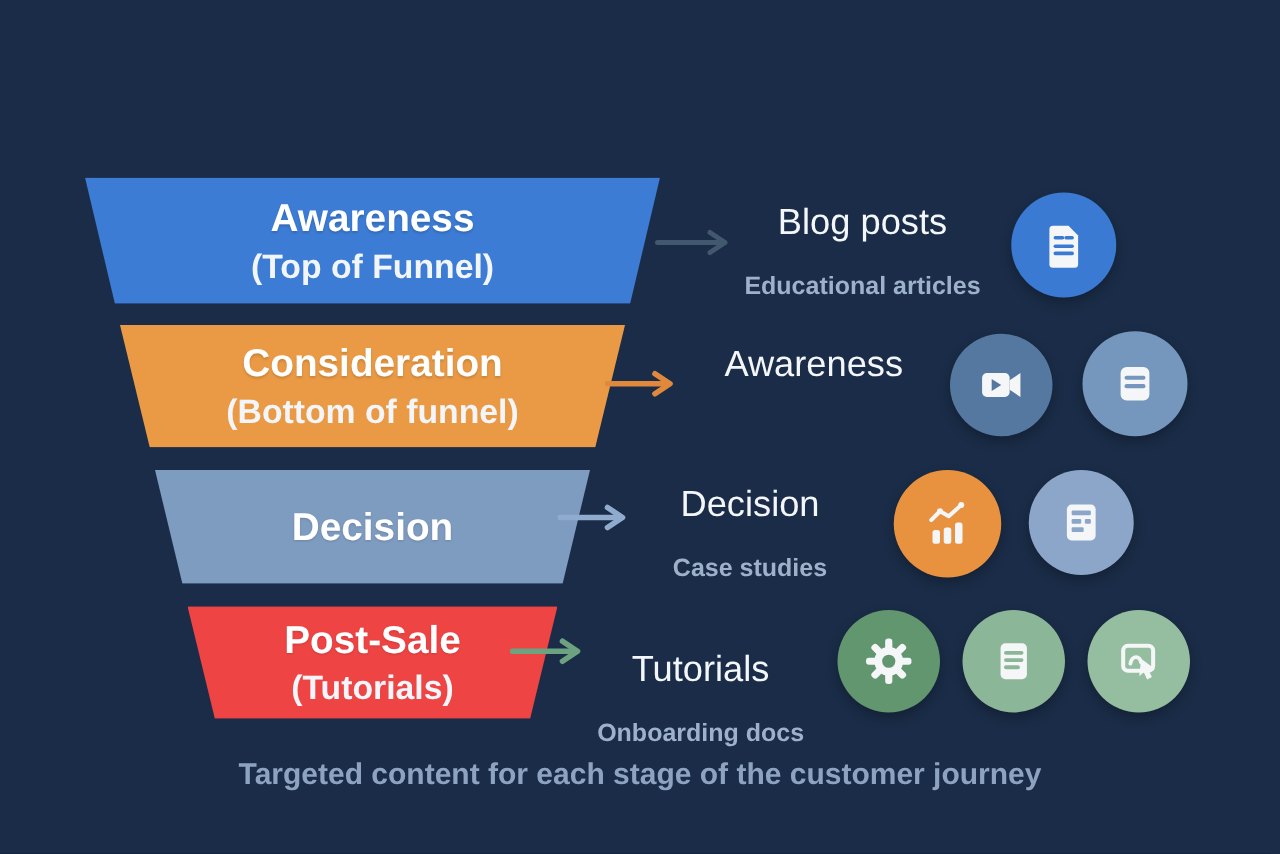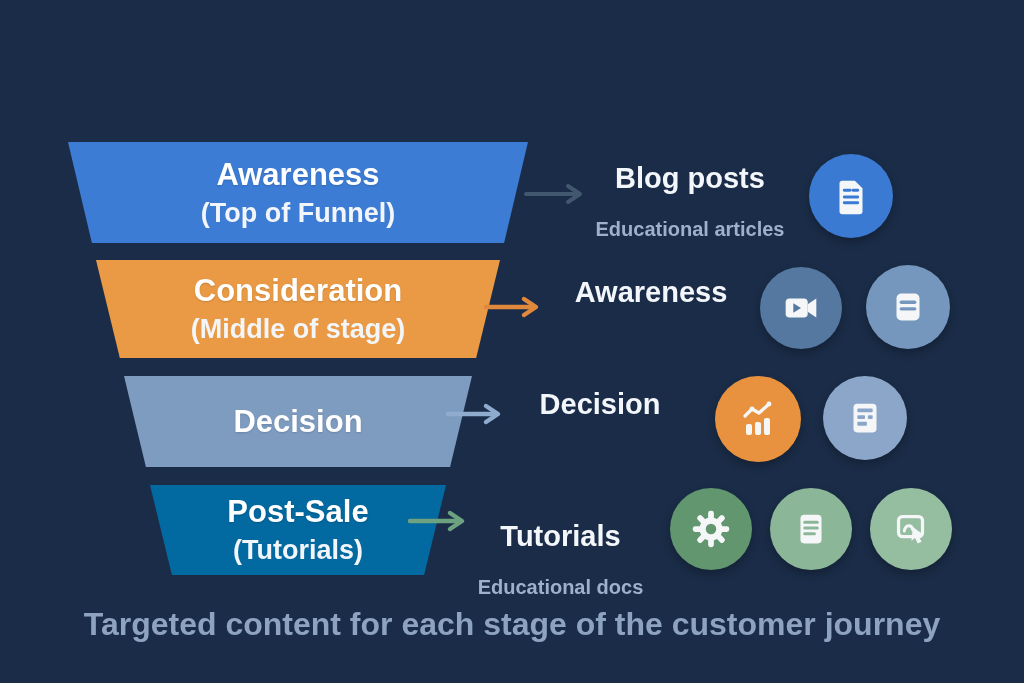--- a/index.html
+++ b/index.html
@@ -53,21 +53,21 @@
   
   .arrow { position: absolute; }
   .arrow svg { display: block; }
   
   .row-text {
     position: absolute;
     text-align: center;
   }
   .row-title {
     font-size: 29px;
-    font-weight: 700;
+    font-weight: 400;
     color: #f3f6fa;
   }
   .row-subtitle {
     font-size: 20px;
     font-weight: 600;
     color: #9db1ca;
     margin-top: 23px;
   }
   
   .icon-circle {
@@ -76,46 +76,46 @@
     display: flex;
     align-items: center;
     justify-content: center;
     box-shadow: 0 4px 9px rgba(0,0,0,0.25);
   }
   .icon-circle svg { display: block; }
   .caption {
     position: absolute;
     left: 0; top: 606px; width: 1024px;
     text-align: center;
-    font-size: 32px;
+    font-size: 24px;
     font-weight: 700;
     color: #8da3c0;
   }
 </style>
 </head>
 <body>
 
 <div class="canvas" style="background-color: rgb(26, 44, 71);">
 
 
   <div class="stage s1" style="background-color: rgb(60, 124, 212);">
     <div class="stage-label">Awareness</div>
     <div class="stage-sublabel">(Top of Funnel)</div>
   </div>
 
   <div class="stage s2" style="background-color: rgb(234, 154, 68);">
     <div class="stage-label">Consideration</div>
-    <div class="stage-sublabel">(Middle of stage)</div>
+    <div class="stage-sublabel">(Bottom of funnel)</div>
   </div>
 
   <div class="stage s3" style="background-color: rgb(126, 156, 192);">
     <div class="stage-label">Decision</div>
   </div>
 
-  <div class="stage s4" style="background-color: #0369a1;">
+  <div class="stage s4" style="background-color: #ef4444;">
     <div class="stage-label">Post-Sale</div>
     <div class="stage-sublabel">(Tutorials)</div>
   </div>
 
   <div class="arrow" style="left: 524px; top: 181px; color: rgb(66, 88, 111);">
     <svg width="66" height="26" viewBox="0 0 66 26" fill="none" stroke="currentColor" stroke-width="4" stroke-linecap="round" stroke-linejoin="round">
       <path d="M2 13 H54"></path>
         <path d="M44 5 L56 13 L44 21"></path>
     </svg>
   </div>
@@ -169,20 +169,21 @@
       <rect x="12" y="10" width="24" height="28" rx="5" fill="#f4f6f8"></rect>
       <g stroke="currentColor" stroke-width="3.5" stroke-linecap="round">
         <path d="M17 19 h14"></path>
           <path d="M17 26 h14"></path>
       </g>
     </svg>
   </div>
 
   <div class="row-text" style="left:505px; top:388px; width:190px;">
     <div class="row-title">Decision</div>
+    <div class="row-subtitle">Case studies</div>
   </div>
   <div class="icon-circle" style="left: 715px; top: 376px; width: 86px; height: 86px; background-color: rgb(232, 146, 63); color: rgb(232, 146, 63);">
     <svg width="48" height="48" viewBox="0 0 48 48">
       <g fill="#f4f6f8">
         <rect x="12" y="29" width="6" height="11" rx="2"></rect>
         <rect x="21" y="27" width="6" height="13" rx="2"></rect>
         <rect x="30" y="23" width="6" height="17" rx="2"></rect>
       </g>
       <path d="M11 21 L18 14 L25 18 L35 9" fill="none" stroke="#f4f6f8" stroke-width="3.2" stroke-linecap="round" stroke-linejoin="round"></path>
       <circle cx="18" cy="14" r="2.4" fill="#f4f6f8"></circle>
@@ -196,21 +197,21 @@
         <rect x="16" y="14" width="16" height="4" rx="1"></rect>
         <rect x="16" y="21" width="8" height="4" rx="1"></rect>
         <rect x="27" y="21" width="5" height="4" rx="1"></rect>
         <rect x="16" y="28" width="10" height="4" rx="1"></rect>
       </g>
     </svg>
   </div>
 
   <div class="row-text" style="left:463px; top:520px; width:195px;">
     <div class="row-title">Tutorials</div>
-    <div class="row-subtitle">Educational docs</div>
+    <div class="row-subtitle">Onboarding docs</div>
   </div>
   <div class="icon-circle" style="left: 670px; top: 488px; width: 82px; height: 82px; background-color: rgb(97, 150, 111); color: rgb(97, 150, 111);">
     <svg width="46" height="46" viewBox="0 0 48 48">
       <g fill="#f4f6f8">
         <rect x="21" y="5" width="6" height="10" rx="2.5"></rect>
         <rect x="21" y="5" width="6" height="10" rx="2.5" transform="rotate(45 24 24)"></rect>
         <rect x="21" y="5" width="6" height="10" rx="2.5" transform="rotate(90 24 24)"></rect>
         <rect x="21" y="5" width="6" height="10" rx="2.5" transform="rotate(135 24 24)"></rect>
         <rect x="21" y="5" width="6" height="10" rx="2.5" transform="rotate(180 24 24)"></rect>
         <rect x="21" y="5" width="6" height="10" rx="2.5" transform="rotate(225 24 24)"></rect>

